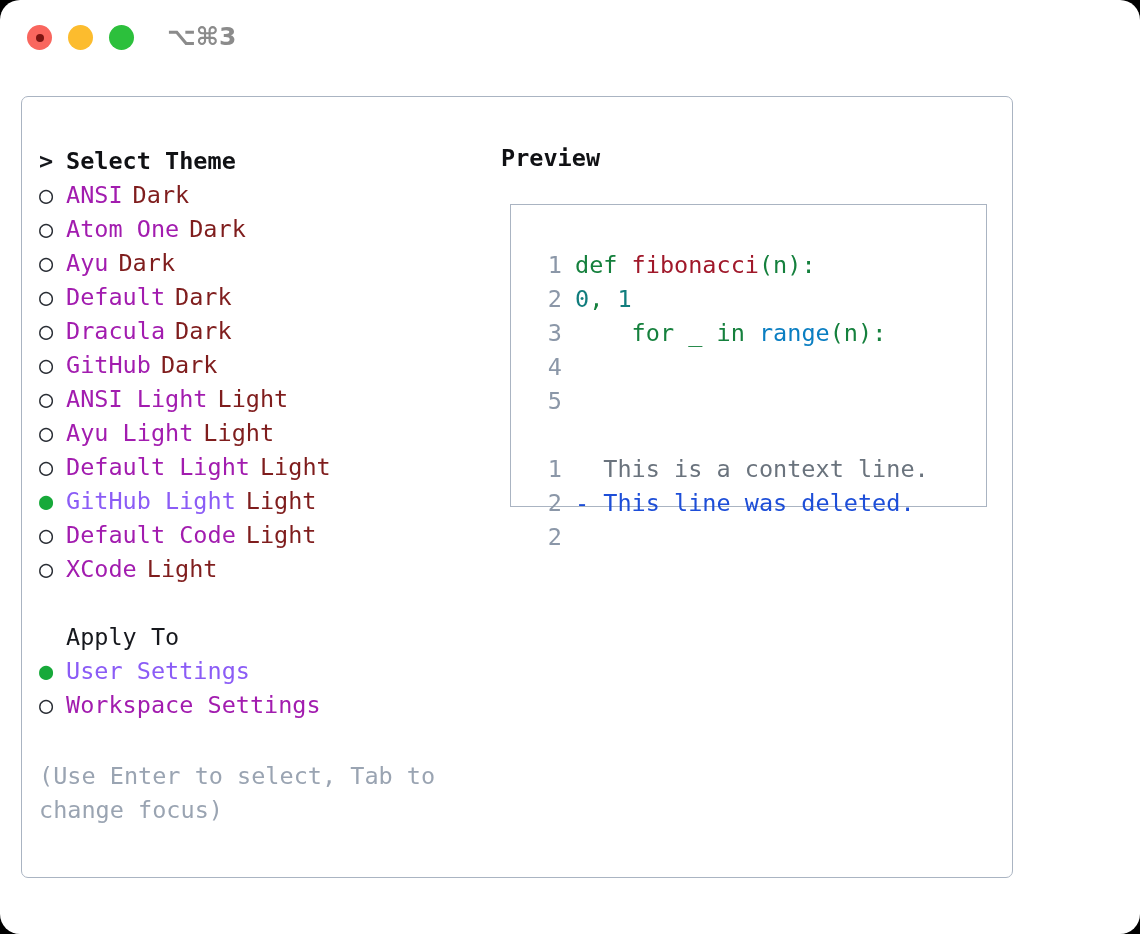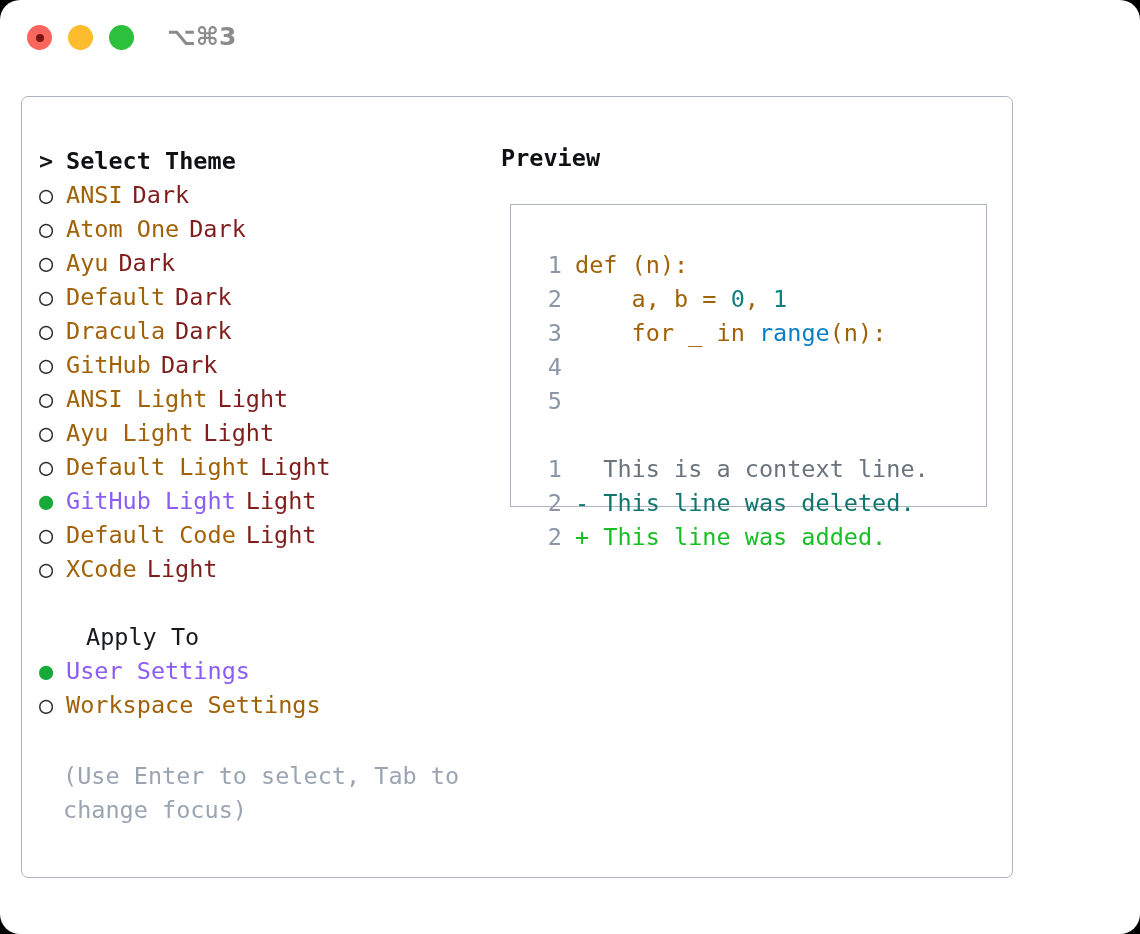--- a/index.html
+++ b/index.html
@@ -108,43 +108,41 @@
     font-weight: bold;
   }
   .marker.dot-empty {
     color: #2b2f36;
   }
   .marker.dot-filled {
     color: #17a93a;
   }
   .marker.blank { color: transparent; }
 
-  .label       { color: #a16207; }
+  .label       { color: #a21caf; }
   .label.head  { color: #101114; font-weight: bold; text-align: center; }
   .label.sel   { color: #8b5cf6; }
   .variant     { color: #7f1d1d; margin-left: 10px; }
 
   .section-head {
     color: #16181d;
     font-size: 23.5px;
-    margin-left: 20px;
   }
 
   .spacer-row { height: 34px; }
 
   .hint {
     position: absolute;
     left: 17px;
     top: 662px;
     width: 420px;
     color: #9aa4b2;
     font-size: 23.5px;
     line-height: 34px;
     white-space: pre-wrap;
-    margin-left: 24px;
   }
 
   
   .right-col {
     position: absolute;
     left: 479px;
     top: 50px;
   }
   .preview-title {
     font-size: 23.5px;
@@ -177,26 +175,26 @@
   .lineno {
     display: inline-block;
     width: 28px;
     flex: 0 0 28px;
     text-align: right;
     color: #8b97a8;
     margin-right: 13px;
   }
   .blank-line { height: 34px; }
 
-  .tok-plain   { color: #a16207; }
+  .tok-plain   { color: #15803d; }
   .tok-fn      { color: #a0182a; }
   .tok-num     { color: #117d7d; }
   .tok-builtin { color: #0a7ec2; }
   .tok-ctx     { color: #6a737d; }
-  .tok-del     { color: #0f766e; }
+  .tok-del     { color: #1d4ed8; }
   .tok-add     { color: #16c023; }
 </style>
 </head>
 <body>
 
 <div class="window">
 
   <div class="titlebar">
     <div class="lights">
       <div class="light red"></div>
@@ -309,26 +307,26 @@
 
     <div class="right-col">
       <div class="preview-title">Preview</div>
     </div>
 
     <div class="preview-box">
       <div class="code-area">
 
         <div class="code-line">
           <span class="lineno">1</span>
-          <span class="tok-plain">def </span><span class="tok-plain">(n):</span>
+          <span class="tok-plain">def </span><span class="tok-fn">fibonacci</span><span class="tok-plain">(n):</span>
         </div>
 
         <div class="code-line">
           <span class="lineno">2</span>
-          <span class="tok-plain">    a, b = </span><span class="tok-num">0</span><span class="tok-plain">, </span><span class="tok-num">1</span>
+          <span class="tok-num">0</span><span class="tok-plain">, </span><span class="tok-num">1</span>
         </div>
 
         <div class="code-line">
           <span class="lineno">3</span>
           <span class="tok-plain">    for _ in </span><span class="tok-builtin">range</span><span class="tok-plain">(n):</span>
         </div>
 
         <div class="code-line">
           <span class="lineno">4</span>
         </div>
@@ -344,20 +342,19 @@
           <span class="tok-ctx">  This is a context line.</span>
         </div>
 
         <div class="code-line">
           <span class="lineno">2</span>
           <span class="tok-del">- This line was deleted.</span>
         </div>
 
         <div class="code-line">
           <span class="lineno">2</span>
-          <span class="tok-add">+ This line was added.</span>
         </div>
 
       </div>
     </div>
 
   </div>
 </div>
 
 </body></html>

